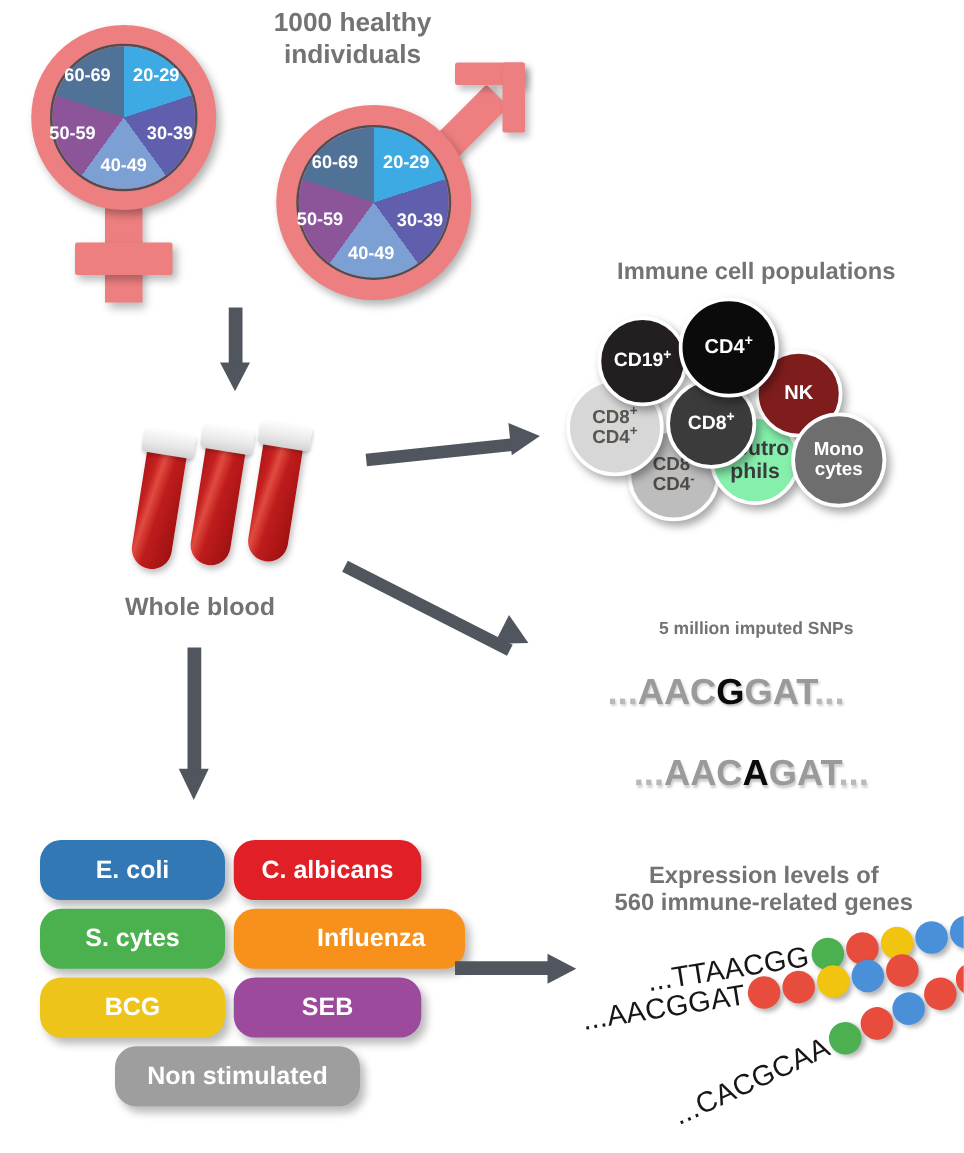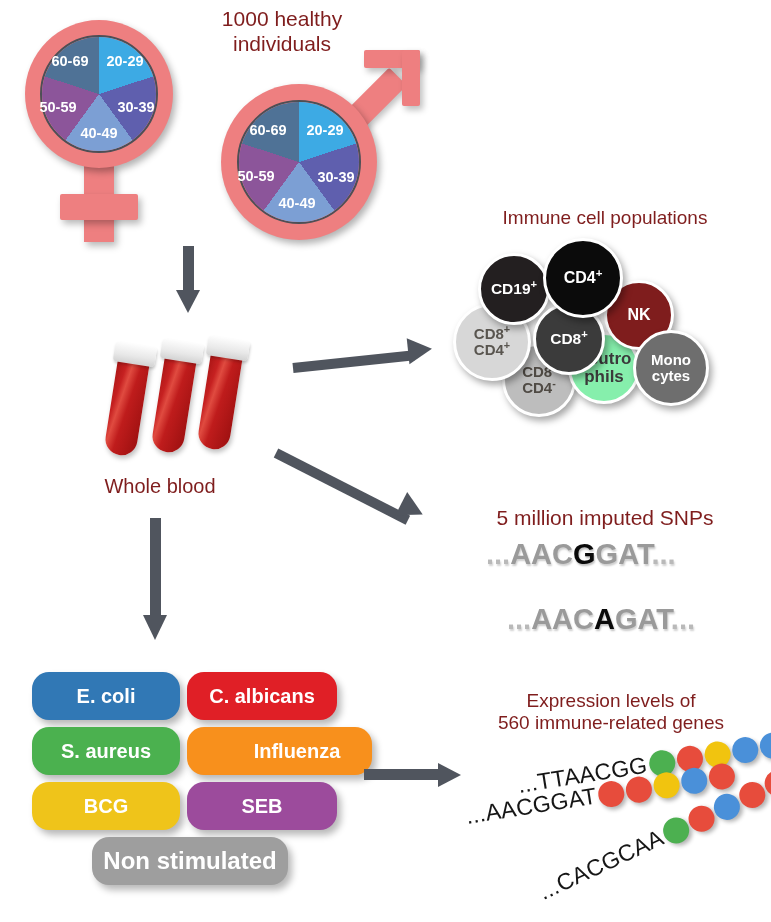--- a/index.html
+++ b/index.html
@@ -2,21 +2,21 @@
 <html><head>
 <meta charset="utf-8">
 <style>
   html,body{margin:0;padding:0;background:#ffffff;}
   body{width:771px;height:922px;position:relative;overflow:hidden;
        font-family:"Liberation Sans","DejaVu Sans",sans-serif;}
   .stage{position:absolute;left:0;top:0;width:771px;height:922px;}
   .abs{position:absolute;}
 
   
-  .heading{font-weight:normal;color:#7f1d1d;text-align:center;line-height:1.18;}
+  .heading{font-weight:bold;color:#737373;text-align:center;line-height:1.18;}
 
   
   .gender{position:absolute;}
   .ring{position:absolute;border-radius:50%;background:#ee7f80;
         box-shadow:3px 4px 7px rgba(0,0,0,.30);}
   .pie-wrap{position:absolute;border-radius:50%;overflow:hidden;
             border:2px solid #4d4f55;box-sizing:border-box;}
   .slice{position:absolute;left:0;top:0;width:100%;height:100%;}
   .seg-label{position:absolute;color:#fff;font-weight:bold;
              white-space:nowrap;text-align:center;
@@ -208,53 +208,53 @@
     </div>
 
     <div class="cell" style="left:178px;top:95px;width:76px;height:76px;background:#6e6e6e;color:#ffffff;font-size:15px;z-index:4;">
       <span>
         <span>Mono</span><br>
         <span>cytes</span>
       </span>
     </div>
   </div>
 
-  <div class="abs heading" style="left:450px;top:506px;width:310px;font-size:21px;">5 million imputed SNPs</div>
+  <div class="abs heading" style="left:450px;top:494px;width:310px;font-size:14px;">5 million imputed SNPs</div>
 
   <div class="snp-row" style="left:486px;top:538px;font-size:29px;">
     <span class="snp-dim">...</span><span class="snp-mid">AAC</span><span class="snp-hi">G</span><span class="snp-mid">GAT</span><span class="snp-dim">...</span>
   </div>
 
   <div class="snp-row" style="left:482px;top:603px;font-size:29px;margin-left:25px;">
     <span class="snp-dim">...</span><span class="snp-mid">AAC</span><span class="snp-hi">A</span><span class="snp-mid">GAT</span><span class="snp-dim">...</span>
   </div>
 
   <div class="abs" style="left:32px;top:672px;width:320px;height:230px;">
     <div class="stim" style="left:0px;top:0px;width:148px;height:48px;background:#3178b5;font-size:20px;">
       <span>E. coli</span>
       </div>
     <div class="stim" style="left:155px;top:0px;width:150px;height:48px;background:#e01f26;font-size:20px;">
       <span>C. albicans</span>
       </div>
 
     <div class="stim" style="left:0px;top:55px;width:148px;height:48px;background:#4bb14f;font-size:20px;">
-      <span>S. aureus</span>
+      <span>S. cytes</span>
       </div>
     <div class="stim" style="left:155px;top:55px;width:150px;height:48px;background:#f8901c;font-size:20px;padding-left:35px;">
       <span>Influenza</span>
       </div>
 
     <div class="stim" style="left:0px;top:110px;width:148px;height:48px;background:#efc41a;font-size:20px;">
       <span>BCG</span>
       </div>
     <div class="stim" style="left:155px;top:110px;width:150px;height:48px;background:#9c4b9c;font-size:20px;">
       <span>SEB</span>
       </div>
 
-    <div class="stim" style="left:60px;top:165px;width:196px;height:48px;background:#9e9e9e;font-size:24px;">
+    <div class="stim" style="left:60px;top:165px;width:196px;height:48px;background:#9e9e9e;font-size:20px;">
       <span>Non stimulated</span>
       </div>
   </div>
 
   <div>
     <div class="arrowline" style="left:364px;top:769px;width:76px;height:11px;"></div>
     <div style="position:absolute;left:438px;top:763px;width:0;height:0;
                 border-top:12px solid transparent;border-bottom:12px solid transparent;
                 border-left:23px solid #50555e;"></div>
   </div>

